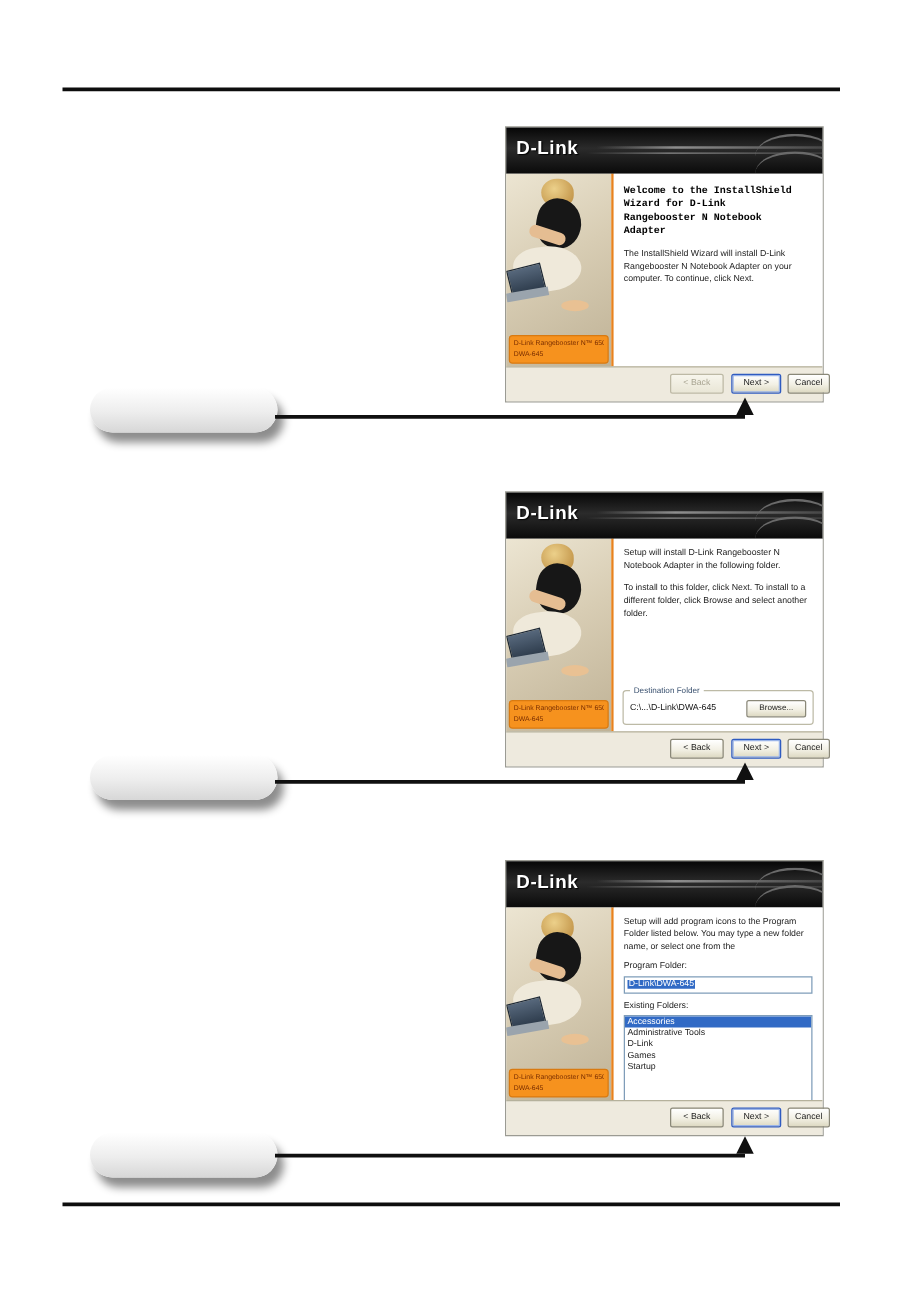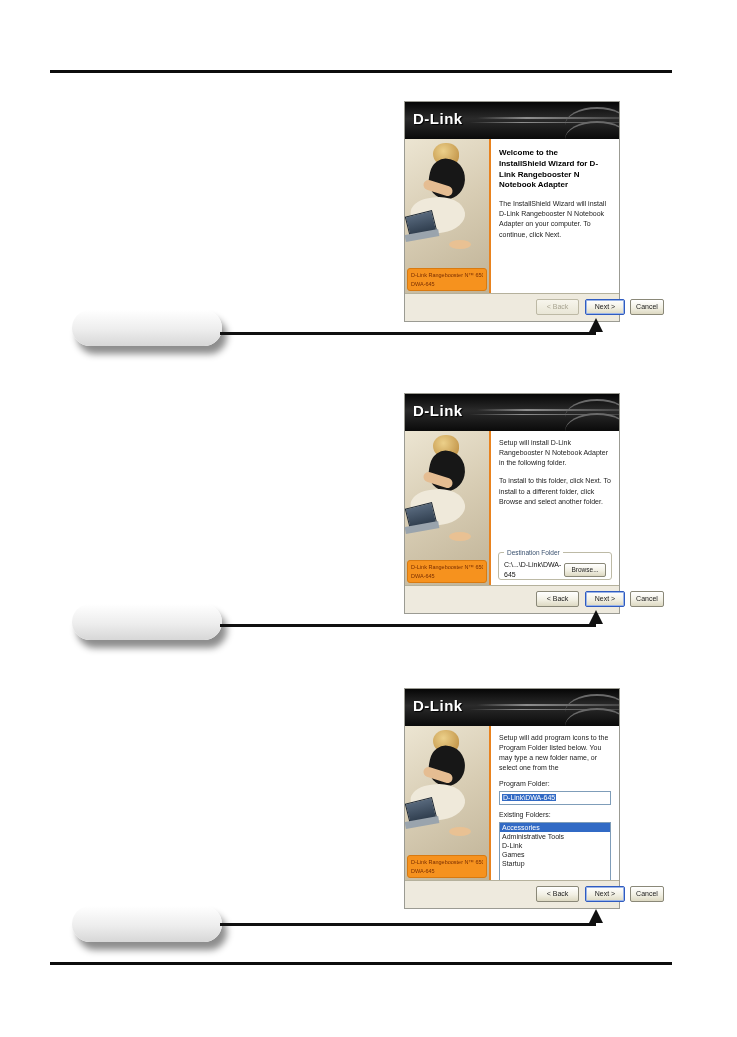--- a/index.html
+++ b/index.html
@@ -2,21 +2,21 @@
 <html><head>
 <meta charset="utf-8">
 <style>
   html,body{margin:0;padding:0;background:#fff;}
   .page{position:relative;width:737px;height:1037px;background:#ffffff;overflow:hidden;
         font-family:"Liberation Sans",sans-serif;color:#111;}
   .rule{position:absolute;left:50px;width:622px;height:3px;background:#0d0d0d;}
   .rule.top{top:70px}.rule.bottom{top:962px}
 
   
-  .dialog{position:absolute;left:404px;width:216px;height:221px;box-sizing:border-box;
+  .dialog{position:absolute;left:404px;width:255px;height:221px;box-sizing:border-box;
           border:1px solid #9b9b93;background:#fff;padding-left:36px;}
   .banner{position:absolute;left:0;top:0;right:0;height:37px;overflow:hidden;
           background:linear-gradient(180deg,#060606 0%,#2b2b2b 45%,#161616 80%,#0a0a0a 100%);}
   .logo{position:absolute;left:8px;top:8px;color:#fff;font-size:15px;font-weight:bold;
         letter-spacing:.5px;text-shadow:1px 1px 1px #000;}
   .streak{position:absolute;height:2px;background:linear-gradient(to right,rgba(130,130,130,0),rgba(160,160,160,.85) 35%,rgba(90,90,90,.6));}
   .s1{left:72px;right:0;top:15px}.s2{left:64px;right:0;top:20px;height:1px}
   .chev{position:absolute;width:64px;height:16px;border-top:2px solid #6a6a6a;
         border-radius:50% 50% 0 0/100% 100% 0 0;}
   .c1{right:-10px;top:5px}.c2{right:-10px;top:19px}
@@ -35,21 +35,21 @@
   .lapscreen{position:absolute;left:2px;top:74px;width:26px;height:20px;border:1px solid #1d2835;
              background:linear-gradient(#57687c,#2c3a4a);transform:rotate(-14deg);}
   .lapbase{position:absolute;left:0px;top:93px;width:34px;height:7px;background:#9aa4ad;transform:rotate(-10deg);}
   .sandal{position:absolute;left:44px;top:101px;width:22px;height:9px;border-radius:50%;background:#e9c193;}
   .brandlabel{position:absolute;left:2px;right:2px;bottom:3px;height:23px;background:#f6921e;
               border-radius:3px;color:#7a2e00;font-size:5.5px;line-height:1.6;padding:2px 3px;
               box-sizing:border-box;border:1px solid #d97a10;}
   .brandlabel div{white-space:nowrap;overflow:hidden;}
 
   .content{flex:1;background:#fff;padding:7px 8px;position:relative;font-size:7px;line-height:1.45;color:#222;}
-  .content h1{font-size:8px;line-height:1.35;margin:2px 12px 8px 0;color:#000;}
+  .content h1{font-size:8px;line-height:1.35;margin:2px 12px 8px 0;color:#000;font-family:Liberation Mono, monospace;}
   .content p{margin:0 0 8px 0;}
 
   .btnbar{position:absolute;left:0;right:0;bottom:0;height:27px;background:#eeeade;
           border-top:1px solid #b5b19c;}
   .btn{position:absolute;top:5px;height:16px;box-sizing:border-box;border:1px solid #8a8878;
        border-radius:2px;background:linear-gradient(#ffffff,#f2f0e4 55%,#ddd9c2);
        font-size:7px;line-height:13px;text-align:center;color:#222;}
   .btn.back{left:131px;width:43px}.btn.next{left:180px;width:40px}.btn.cancel{left:225px;width:34px}
   .btn.focused{border-color:#2f5bc0;box-shadow:inset 0 0 0 1px #9ab4e8;}
   .btn.disabled{color:#a9a592;border-color:#bdb9a5;background:linear-gradient(#f7f5ec,#e9e6d6);}

